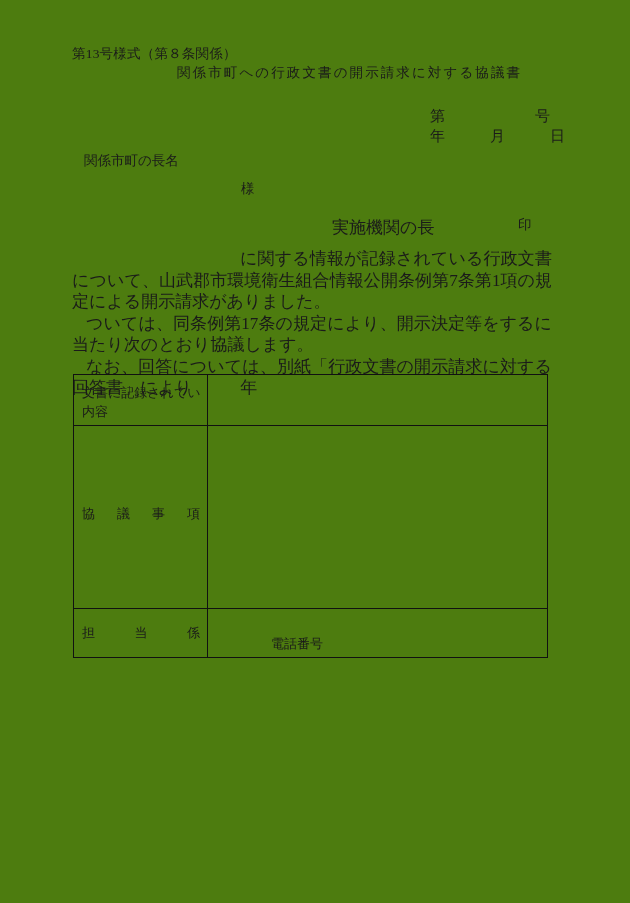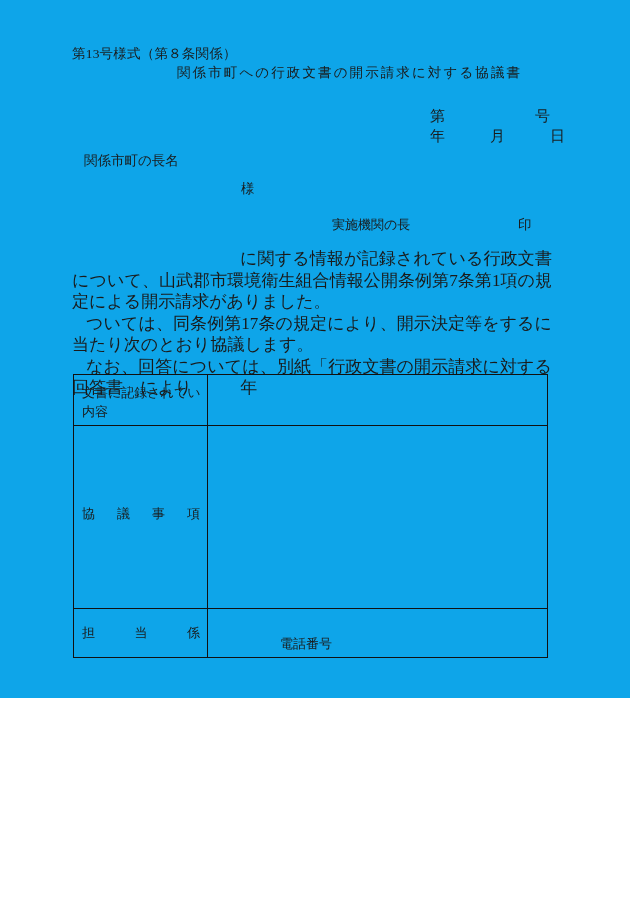--- a/index.html
+++ b/index.html
@@ -7,22 +7,22 @@
     padding: 0;
     background: #ffffff;
   }
   body {
     font-family: "Liberation Serif", "DejaVu Serif", serif;
     color: #1a1a1a;
   }
   .page {
     position: relative;
     width: 630px;
-    height: 698px;
-    background: #0ea5e9;
+    height: 903px;
+    background: #4d7c0f;
     overflow: hidden;
   }
 
   
   .form-number {
     position: absolute;
     left: 72px;
     top: 45px;
     font-size: 13.5px;
     letter-spacing: 0.2px;
@@ -64,21 +64,21 @@
     top: 180px;
     font-size: 13.5px;
     white-space: nowrap;
   }
 
   
   .issuer {
     position: absolute;
     left: 332px;
     top: 216px;
-    font-size: 13px;
+    font-size: 17px;
     white-space: pre;
   }
   .issuer-seal {
     position: absolute;
     left: 518px;
     top: 216px;
     font-size: 13.5px;
   }
 
   
@@ -149,21 +149,21 @@
     position: relative;
     height: 100%;
   }
   .value-date {
     padding-left: 58px;
     padding-top: 14px;
     white-space: pre;
   }
   .value-phone {
     position: absolute;
-    left: 72px;
+    left: 63px;
     bottom: 4px;
     white-space: nowrap;
   }
   .cell-h1 { height: 44px; }
   .cell-h2 { height: 56px; }
   .cell-h3 { height: 116px; }
   .cell-h4 { height: 182px; }
   .cell-h5 { height: 48px; }
   .pos-rel { position: relative; }
 </style>

